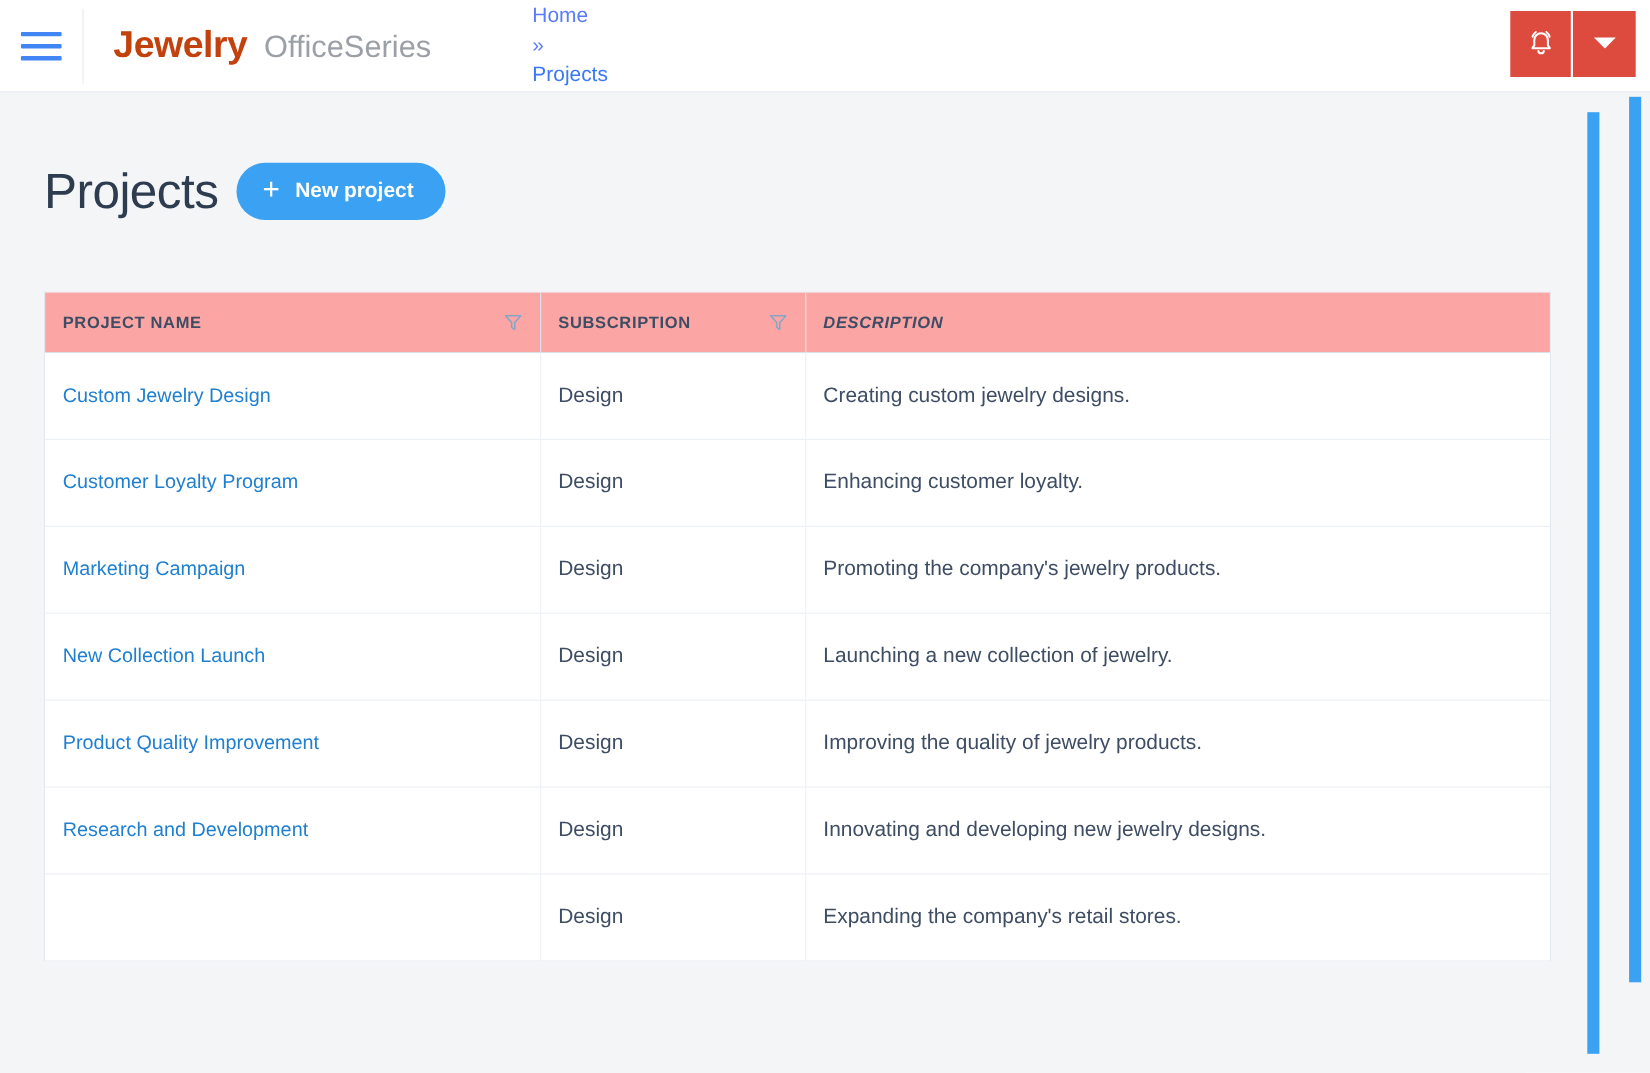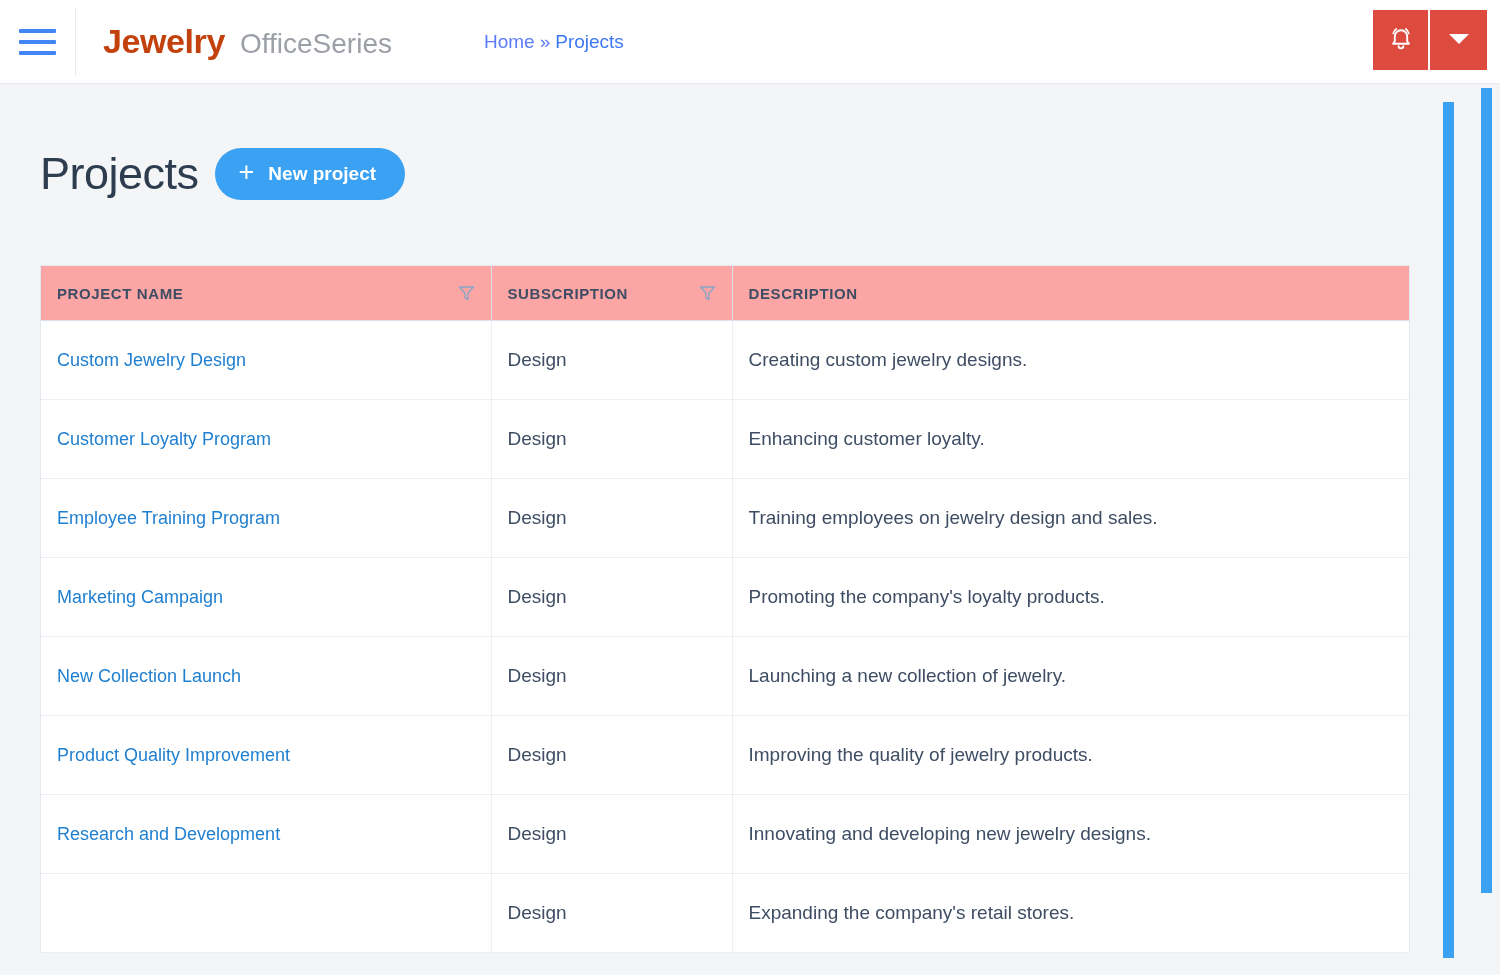--- a/index.html
+++ b/index.html
@@ -49,20 +49,21 @@
   .brand-suffix {
     font-size: 28px; color: #9b9fa6;
     margin-left: 15px;
     font-weight: normal;
   }
   .breadcrumb {
     margin-left: 92px;
     font-size: 19px;
     display: flex; align-items: baseline; gap: 5px;
     white-space: nowrap;
+    flex-direction: column;
   }
   .breadcrumb a { color: #5b7cfa; text-decoration: none; cursor: pointer; }
   .breadcrumb .sep { color: #5b7cfa; font-size: 19px; }
   .breadcrumb .current { color: #3b78f6; cursor: pointer; }
 
   .topbar-actions {
     position: absolute; right: 13px; top: 10px;
     display: flex; align-items: center;
   }
   .btn-red {
@@ -129,21 +130,21 @@
     font-size: 15px;
     font-weight: bold;
     letter-spacing: 0.6px;
     color: #3e4d63;
     text-align: left;
     padding: 0 16px;
     border-right: 1px solid #dbe1ea;
     border-bottom: 1px solid #dbe1ea;
     vertical-align: middle;
   }
-  thead th:last-child { border-right: none; }
+  thead th:last-child { border-right: none; font-style: italic; }
   .th-inner { display: flex; align-items: center; justify-content: space-between; }
   .filter-icon { display: inline-flex; cursor: pointer; }
 
   tbody td {
     height: 79px;
     font-size: 19px;
     color: #3e4d63;
     padding: 0 16px;
     border-right: 1px solid #eceff4;
     border-bottom: 1px solid #eceff4;
@@ -267,28 +268,23 @@
           <td><a>Custom Jewelry Design</a></td>
           <td>Design</td>
           <td>Creating custom jewelry designs.</td>
         </tr>
         <tr>
           <td><a>Customer Loyalty Program</a></td>
           <td>Design</td>
           <td>Enhancing customer loyalty.</td>
         </tr>
         <tr>
-          <td><a>Employee Training Program</a></td>
-          <td>Design</td>
-          <td>Training employees on jewelry design and sales.</td>
-        </tr>
-        <tr>
           <td><a>Marketing Campaign</a></td>
           <td>Design</td>
-          <td>Promoting the company's loyalty products.</td>
+          <td>Promoting the company's jewelry products.</td>
         </tr>
         <tr>
           <td><a>New Collection Launch</a></td>
           <td>Design</td>
           <td>Launching a new collection of jewelry.</td>
         </tr>
         <tr>
           <td><a>Product Quality Improvement</a></td>
           <td>Design</td>
           <td>Improving the quality of jewelry products.</td>

